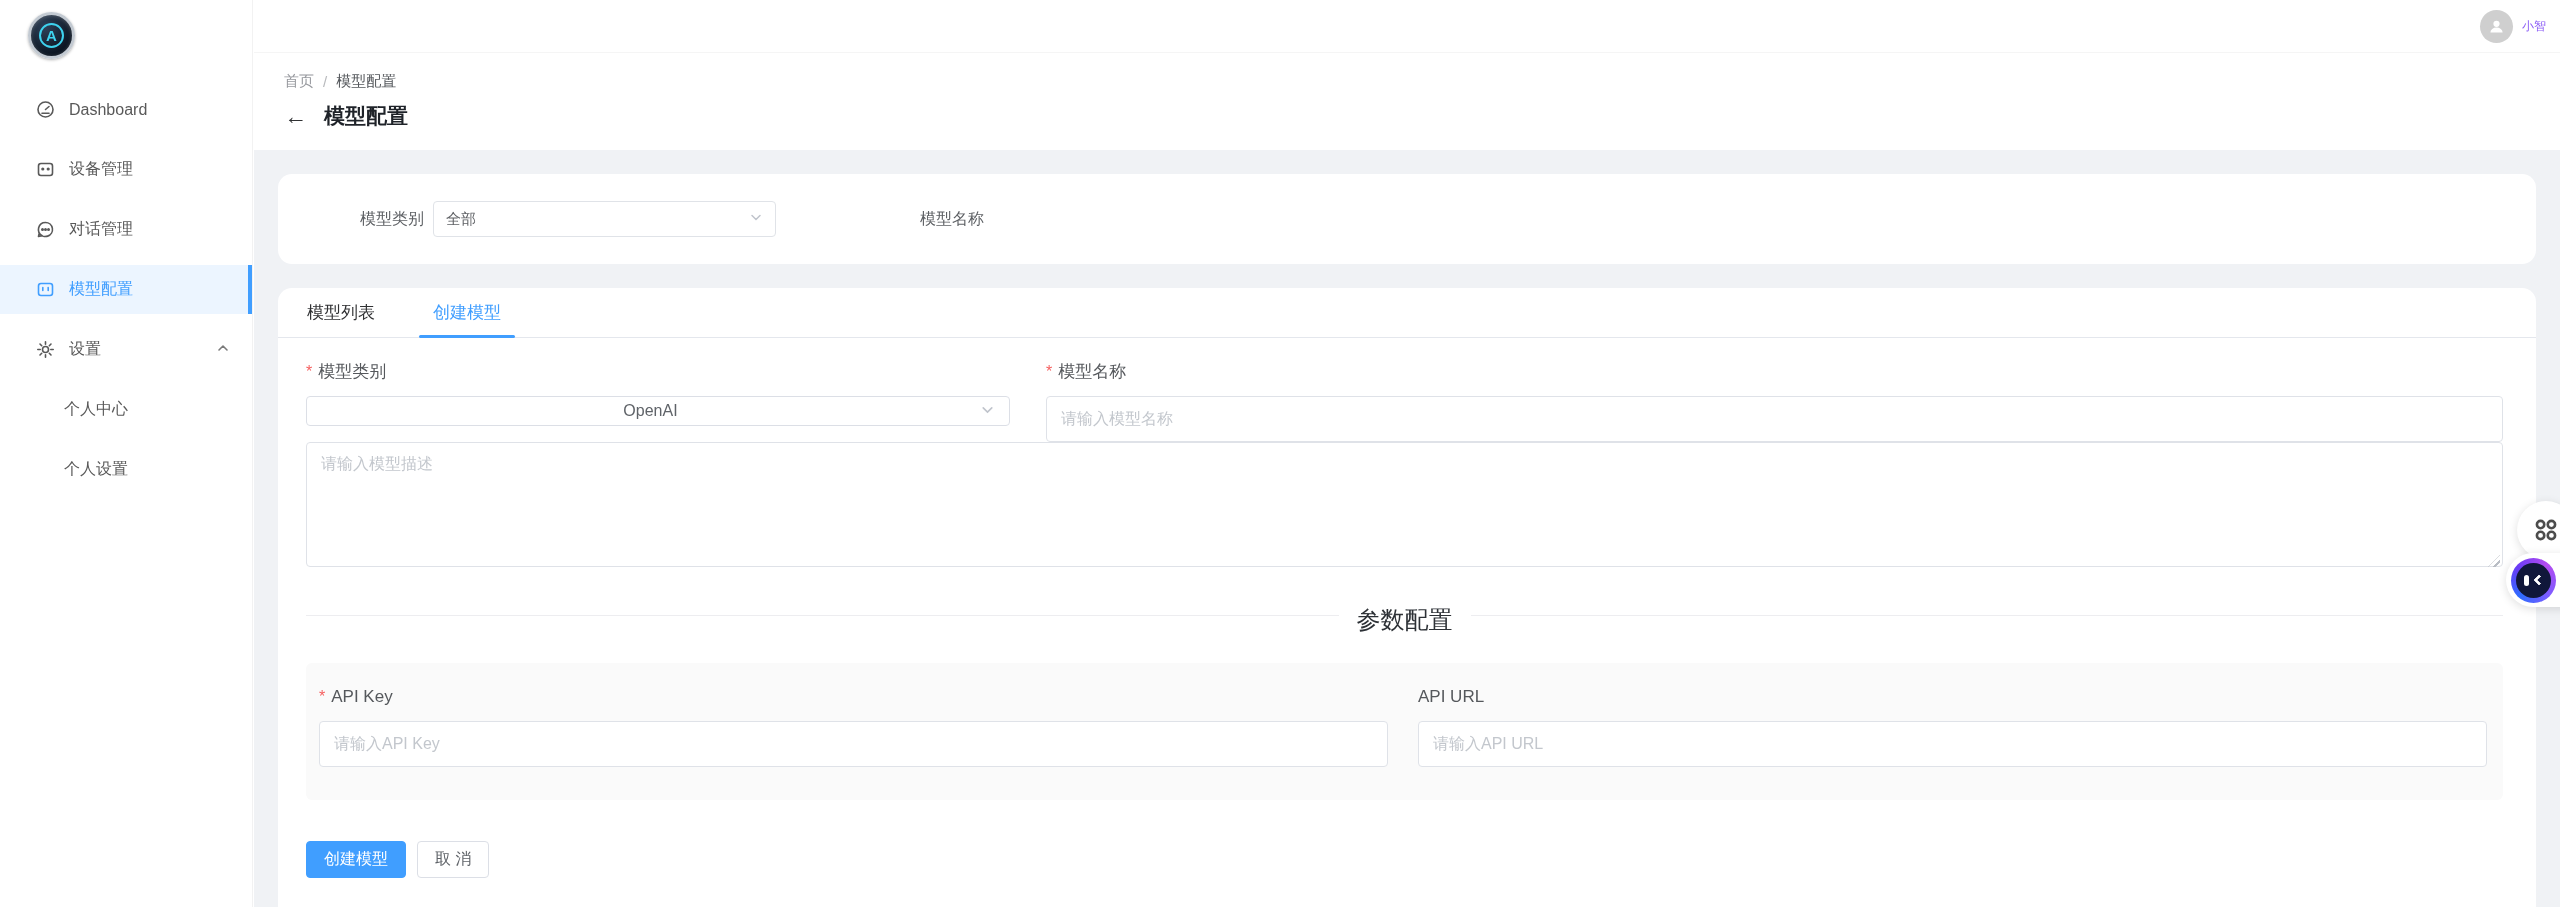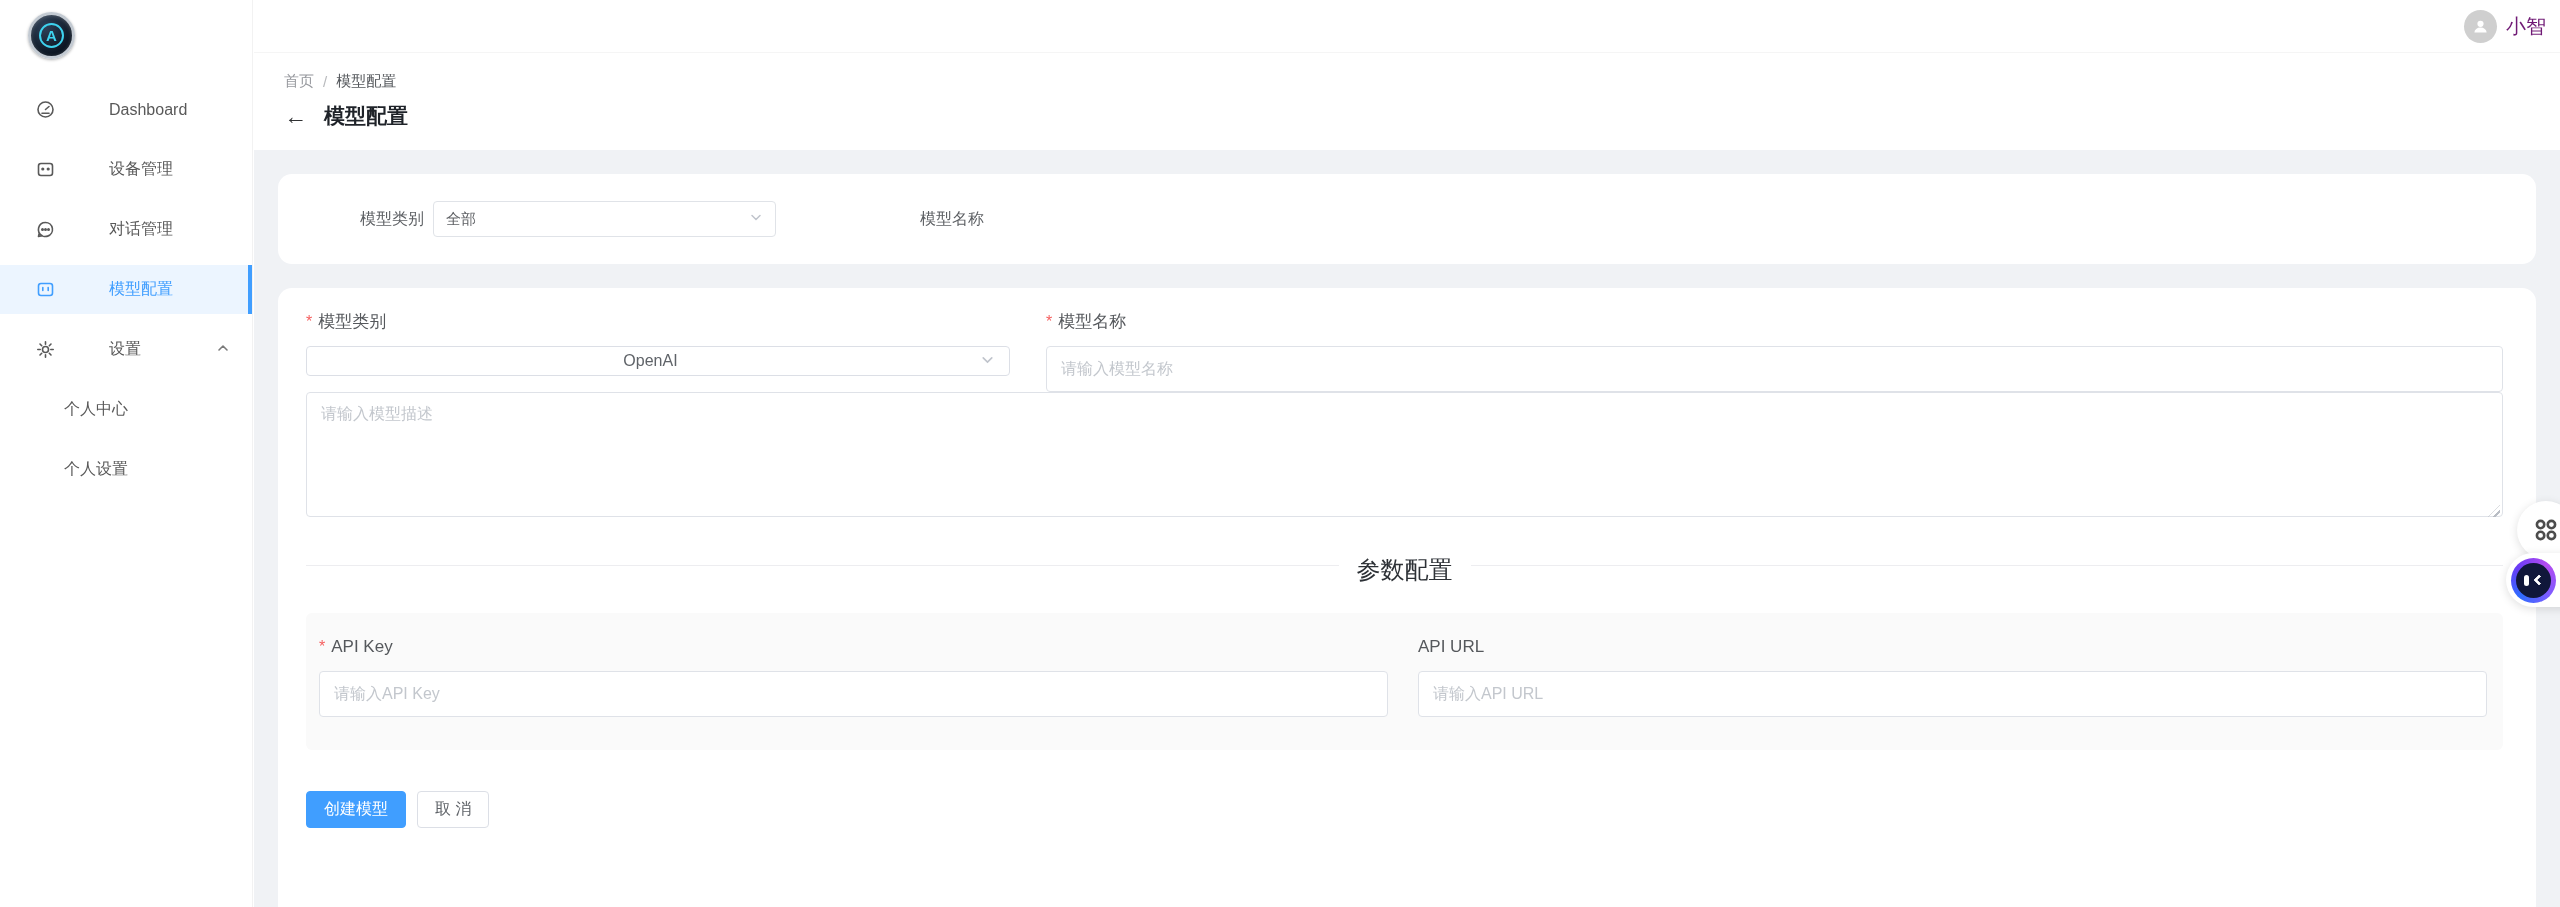--- a/index.html
+++ b/index.html
@@ -10,35 +10,35 @@
   
   .sidebar { position:absolute; left:0; top:0; width:253px; height:907px; background:#fff; border-right:1px solid #f2f2f2; z-index:20; }
   .logo { position:absolute; left:28px; top:12px; width:47px; height:47px; border-radius:50%;
           background:radial-gradient(circle at 35% 30%, #2e4058, #0b1420 72%);
           border:3px solid #c3cad2; box-shadow:inset 0 1px 4px rgba(255,255,255,.25), 0 1px 3px rgba(0,0,0,.3);
           display:flex; align-items:center; justify-content:center; }
   .logo-ring { width:25px; height:25px; border:2px solid #3ed2ee; border-radius:50%;
                color:#3ed2ee; font-size:15px; font-weight:bold; display:flex; align-items:center; justify-content:center; }
   .menu { position:absolute; top:85px; left:0; right:0; }
   .menu-item { height:49px; margin-bottom:11px; display:flex; align-items:center; padding-left:36px;
-               color:#595959; font-size:16px; cursor:pointer; position:relative;gap:40px; }
+               color:#595959; font-size:16px; cursor:pointer; position:relative; }
   .menu-item .mi-icon { width:19px; height:19px; margin-right:14px; display:flex; align-items:center; justify-content:center; color:#595959; flex:none; }
   .menu-item svg { stroke:currentColor; fill:none; stroke-width:1.6; stroke-linecap:round; stroke-linejoin:round; }
   .menu-item.active { background:#ecf5ff; color:#409eff; }
   .menu-item.active .mi-icon { color:#409eff; }
   .menu-item.active::after { content:""; position:absolute; right:0; top:0; width:4px; height:100%; background:#409eff; }
   .menu-item .expand { position:absolute; right:22px; color:#7a7a7a; }
   .menu-item.sub { padding-left:64px; }
 
   
   .header { position:absolute; left:254px; top:0; right:0; height:53px; background:#fff; border-bottom:1px solid #f5f5f5;
             display:flex; align-items:center; justify-content:flex-end; padding-right:14px; z-index:10; }
   .user { display:flex; align-items:center; gap:9px; cursor:pointer; }
   .avatar { width:33px; height:33px; border-radius:50%; background:#cfcfcf; display:flex; align-items:center; justify-content:center; }
-  .user-name { font-size:20px; color:#701a75; }
+  .user-name { font-size:12px; color:#8b5cf6; }
 
   
   .crumb-zone { position:absolute; left:254px; top:54px; right:0; height:96px; background:#fff; padding:18px 0 0 30px; }
   .breadcrumb { font-size:15px; display:flex; gap:9px; align-items:center; }
   .crumb-home { color:#97999e; cursor:pointer; }
   .crumb-sep { color:#b8babd; }
   .crumb-cur { color:#55585c; }
   .title-row { margin-top:11px; display:flex; align-items:center; gap:17px; }
   .back-arrow { font-size:23px; color:#303133; cursor:pointer; line-height:1; }
   .page-title { font-size:21px; font-weight:bold; color:#1f2329; }
@@ -214,20 +214,28 @@
         <span class="chev">
           <svg width="14" height="14" viewBox="0 0 14 14" fill="none" stroke="currentColor" stroke-width="1.5" stroke-linecap="round">
               <path d="M3 5.5 L7 9.5 L11 5.5"></path>
             </svg>
         </span>
       </div>
       <span class="f-label f-name-label">模型名称</span>
     </div>
 
     <div class="card main-card">
+      <div class="tabs">
+        <div class="tab">
+          <span>模型列表</span>
+        </div>
+        <div class="tab active">
+          <span>创建模型</span>
+        </div>
+      </div>
 
       <div class="form">
         <div class="row1">
           <div class="col-cat">
             <div class="form-label">
               <span class="req">*</span>
               <span>模型类别</span>
             </div>
             <div class="ctl-select">
               <span class="sel-value">OpenAI</span>

